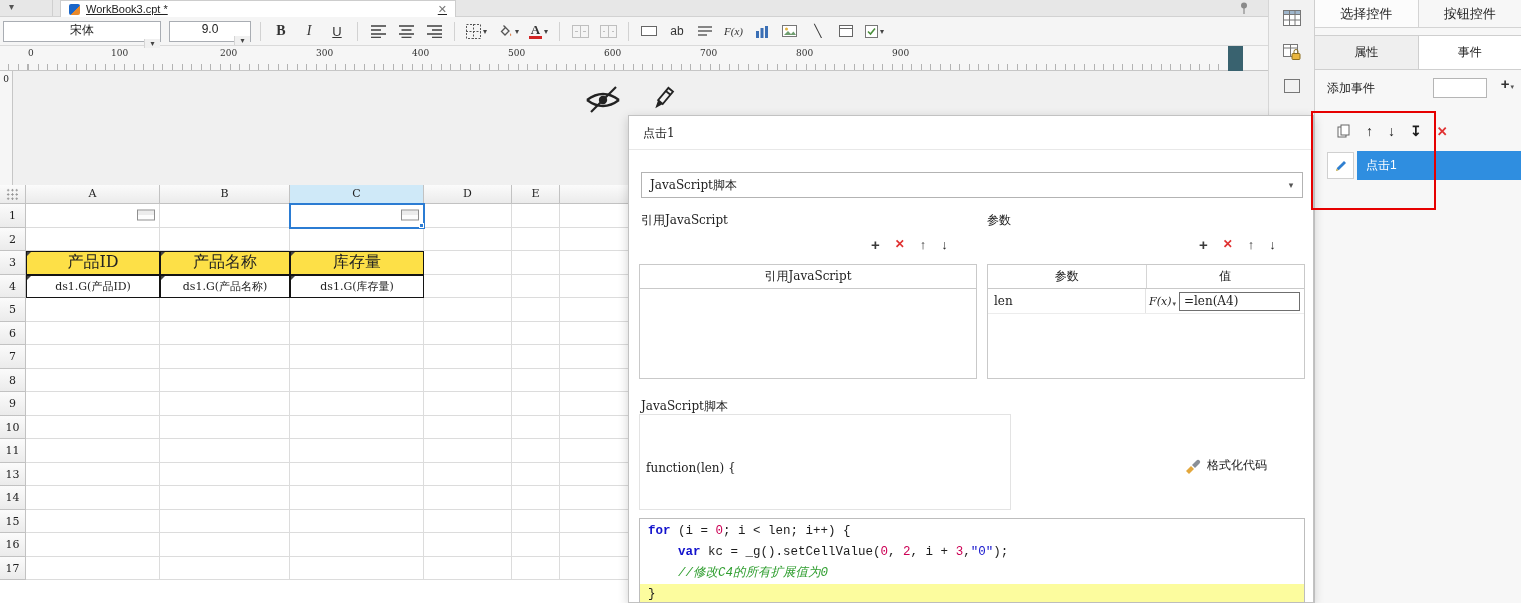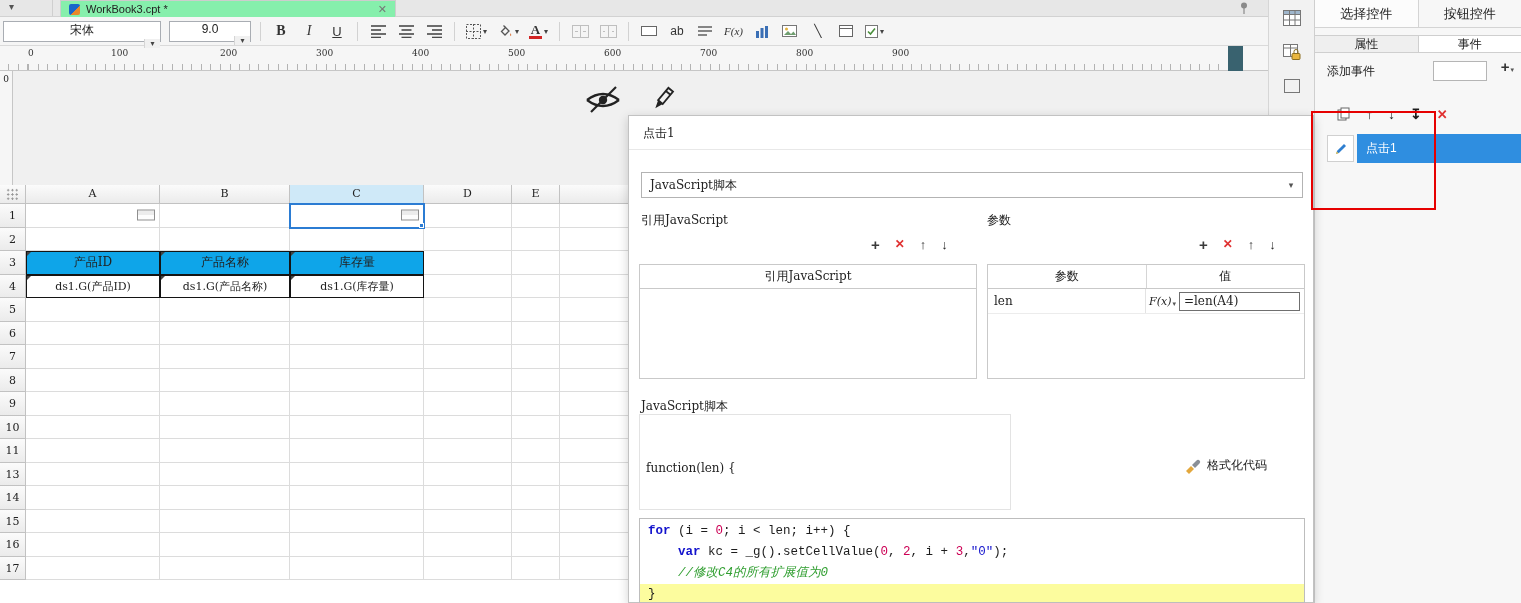--- a/index.html
+++ b/index.html
@@ -3,21 +3,21 @@
 <meta charset="utf-8">
 <style>
   * { margin:0; padding:0; box-sizing:border-box; }
   body { font-family:"Liberation Sans", sans-serif; background:#ffffff; }
   .app { position:relative; width:1521px; height:603px; background:#f0f0f0; overflow:hidden; font-size:12px; color:#222; }
 
   
   .tabbar { position:absolute; left:0; top:0; width:1268px; height:17px; background:#e7e7e7; border-bottom:1px solid #d2d2d2; z-index:3; }
   .tab-chevron { position:absolute; left:9px; top:1px; font-size:10px; color:#555; cursor:default; }
   .tabsep { position:absolute; left:52px; top:0; width:1px; height:16px; background:#cfcfcf; }
-  .doc-tab { position:absolute; left:60px; top:0; width:336px; height:17px; background:#86efac; border:1px solid #cdcdcd; border-bottom:none; display:flex; align-items:center; padding:0 8px; gap:6px; }
+  .doc-tab { position:absolute; left:60px; top:0; width:396px; height:17px; background:#ffffff; border:1px solid #cdcdcd; border-bottom:none; display:flex; align-items:center; padding:0 8px; gap:6px;text-decoration:underline; }
   .fr-logo { width:11px; height:11px; border-radius:2px; background:linear-gradient(135deg,#1a66c9 55%,#e8882a 55%); flex:none; }
   .doc-title { font-size:11px; color:#222; white-space:nowrap; }
   .tab-close { margin-left:auto; color:#777; font-size:11px; }
   .pin { position:absolute; left:1238px; top:1px; }
 
   
   .toolbar { position:absolute; left:0; top:17px; width:1268px; height:29px; background:#f5f5f5; border-bottom:1px solid #dadada; display:flex; align-items:center; gap:6px; padding-left:3px; z-index:3; }
   .combo { display:flex; align-items:center; height:21px; border:1px solid #a9adb3; background:#fff;flex-direction:column; }
   .combo .val { padding:0 6px; font-size:12px; white-space:nowrap; }
   .combo .chev { margin-left:auto; width:16px; height:100%; display:flex; align-items:center; justify-content:center; font-size:8px; color:#444; background:#f0f0f0; border-left:1px solid #d5d5d5; }
@@ -55,21 +55,21 @@
   .srow { display:flex; height:23.5px; }
   .shead { height:19px; }
   .scell { flex:none; position:relative; border-right:1px solid #dcdcdc; border-bottom:1px solid #dcdcdc; font-family:"DejaVu Serif",serif; font-size:12px; background:#fff; }
   .corner, .chead, .rhead { background:linear-gradient(#fbfbfb,#ebebeb); border-right:1px solid #c2c2c2; border-bottom:1px solid #c2c2c2; text-align:center; color:#222; font-size:11px; }
   .corner { width:26px; }
   .corner-pat { display:block; width:13px; height:13px; margin:3px auto 0; background-image:radial-gradient(#969696 1px, transparent 1.2px); background-size:4.3px 4.3px; }
   .chead { line-height:18px; }
   .selhead { background:#cfe9f8; }
   .rhead { width:26px; line-height:23px; }
   .cell-gray, .cell-data { display:flex; align-items:center; justify-content:center; border:1px solid #141414; }
-  .cell-gray { background:#0ea5e9; font-size:12px;text-align:center; }
+  .cell-gray { background:#fde047; font-size:16px;text-align:center; }
   .cell-data { background:#fff; font-size:11px; }
   .cmark { position:absolute; left:0; top:0; width:0; height:0; border-top:4px solid #444; border-right:4px solid transparent; }
   .widgeticon { position:absolute; right:4px; top:50%; transform:translateY(-50%); width:18px; height:11px; border:1px solid #8f8f8f; background:linear-gradient(#ececec 45%,#fdfdfd 45%); }
   .selcell { outline:2px solid #2b7cd3; outline-offset:-1px; z-index:2; }
   .selhandle { position:absolute; right:-1px; bottom:-1px; width:5px; height:5px; background:#2b7cd3; border:1px solid #fff; }
 
   
   .dialog { position:absolute; left:628px; top:115px; width:686px; height:488px; background:#fff; border:1px solid #c2c2c2; box-shadow:0 3px 10px rgba(0,0,0,.18); z-index:10; font-family:"DejaVu Serif",serif; }
   .dlg-title { position:absolute; left:14px; top:9px; font-size:12px; color:#222; }
   .dlg-sep { position:absolute; left:0; top:33px; width:100%; height:1px; background:#e8e8e8; }
@@ -106,21 +106,21 @@
 
   
   .strip { position:absolute; left:1268px; top:0; width:46px; height:603px; background:#f2f2f2; border-left:1px solid #d6d6d6; z-index:2; }
   .stripicon { width:24px; height:22px; margin:7px auto 12px; display:flex; align-items:center; justify-content:center; }
 
   
   .panel { position:absolute; left:1314px; top:0; width:207px; height:603px; background:#f7f7f7; border-left:1px solid #cfcfcf; z-index:5; }
   .ptabs { display:flex; height:28px; border-bottom:1px solid #d4d4d4; }
   .ptab { flex:1; display:flex; align-items:center; justify-content:center; font-size:13px; color:#222; }
   .ptab.first { border-right:1px solid #d4d4d4; background:#fcfcfc; }
-  .ptabs2 { display:flex; height:18px; margin-top:7px; border-top:1px solid #cfcfcf; border-bottom:1px solid #cfcfcf; }
+  .ptabs2 { display:flex; height:35px; margin-top:7px; border-top:1px solid #cfcfcf; border-bottom:1px solid #cfcfcf; }
   .ptab2 { flex:1; display:flex; align-items:center; justify-content:center; font-size:12px; background:#efefef; border-right:1px solid #cfcfcf; }
   .ptab2:last-child { border-right:none; }
   .ptab2.active { background:#ffffff; }
   .addrow { position:relative; height:36px; }
   .addlabel { position:absolute; left:12px; top:10px; font-size:12px; }
   .addbox { position:absolute; right:34px; top:8px; width:54px; height:20px; border:1px solid #b5b5b5; background:#fff; }
   .addplus { position:absolute; right:7px; top:7px; display:flex; align-items:flex-end; }
   .addplus b { font-size:15px; line-height:14px; color:#333; }
   .addplus i { font-style:normal; font-size:7px; color:#555; margin-left:1px; }
   .evicons { display:flex; align-items:center; gap:15px; padding-left:22px; height:26px; margin-top:12px; }

